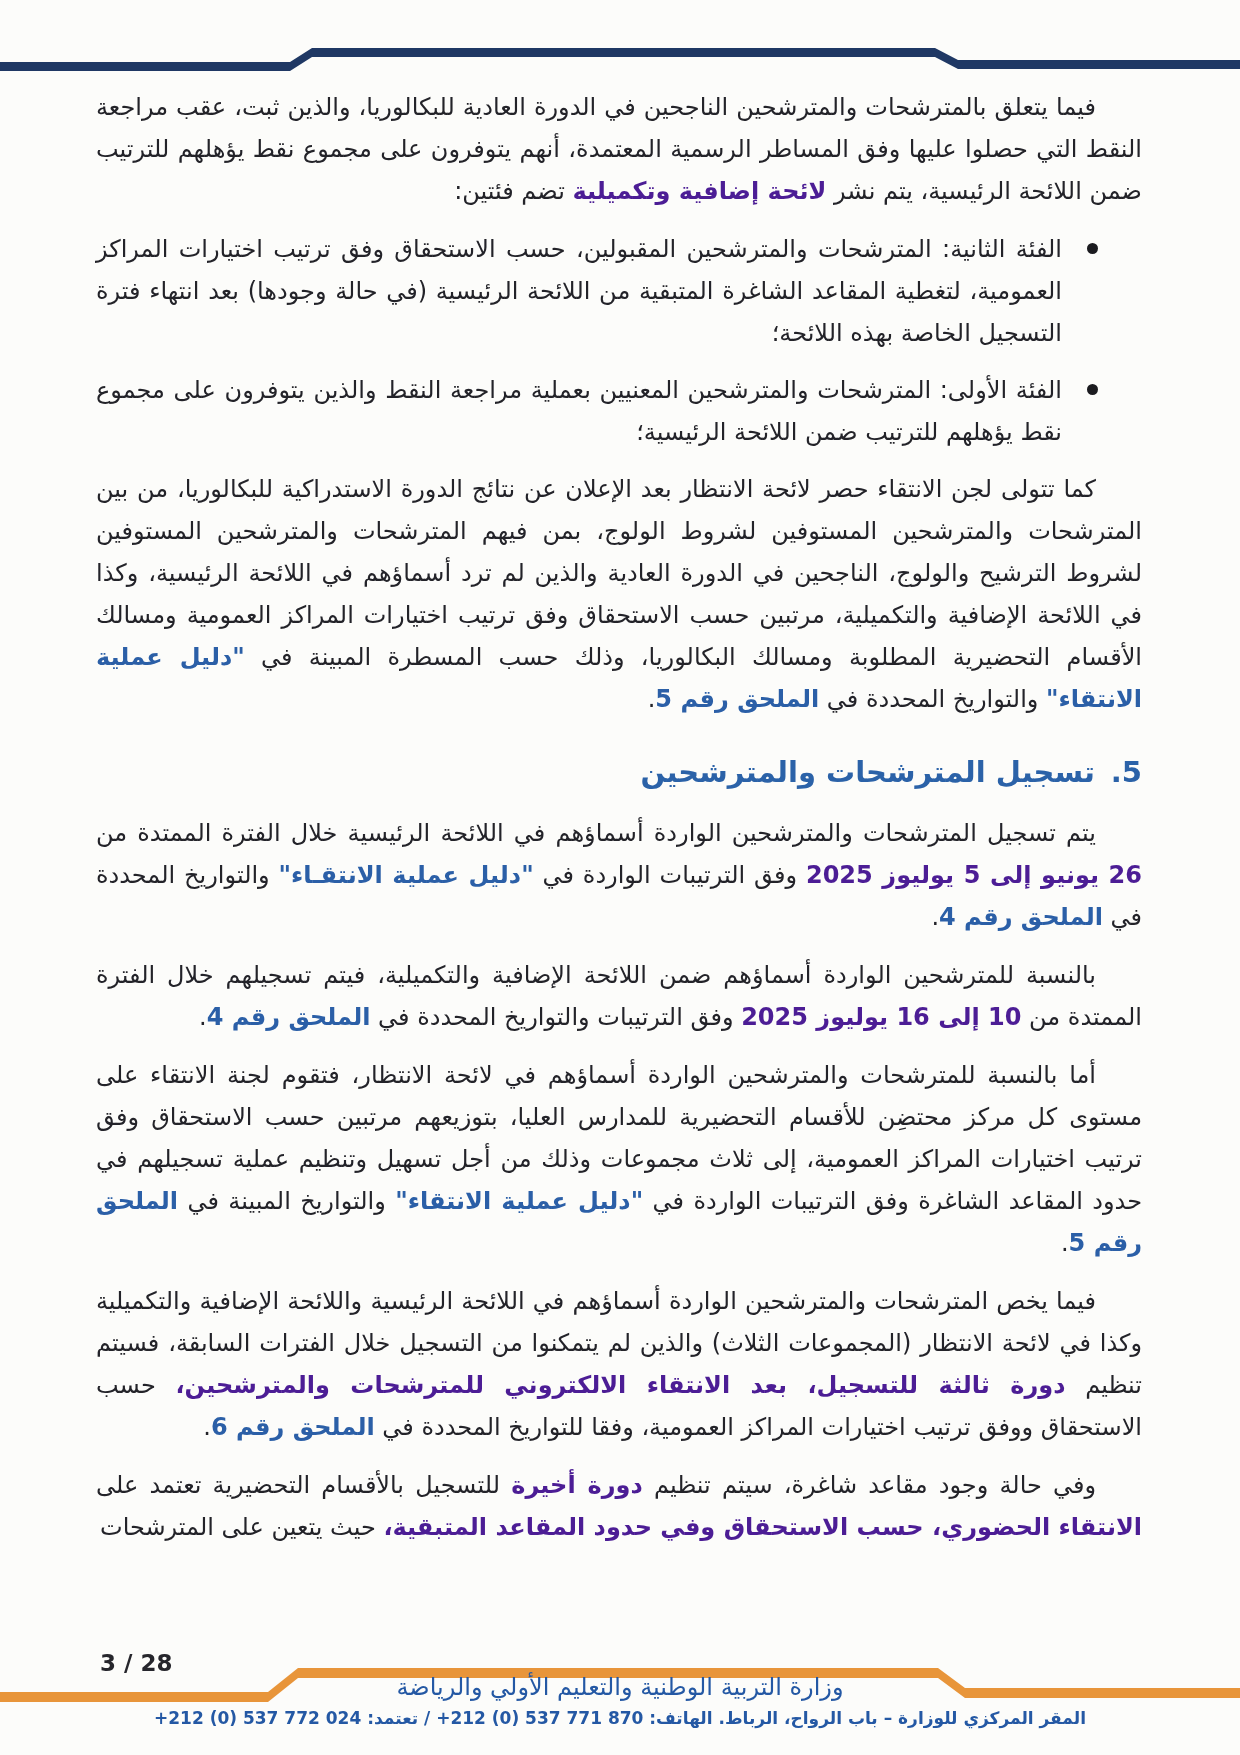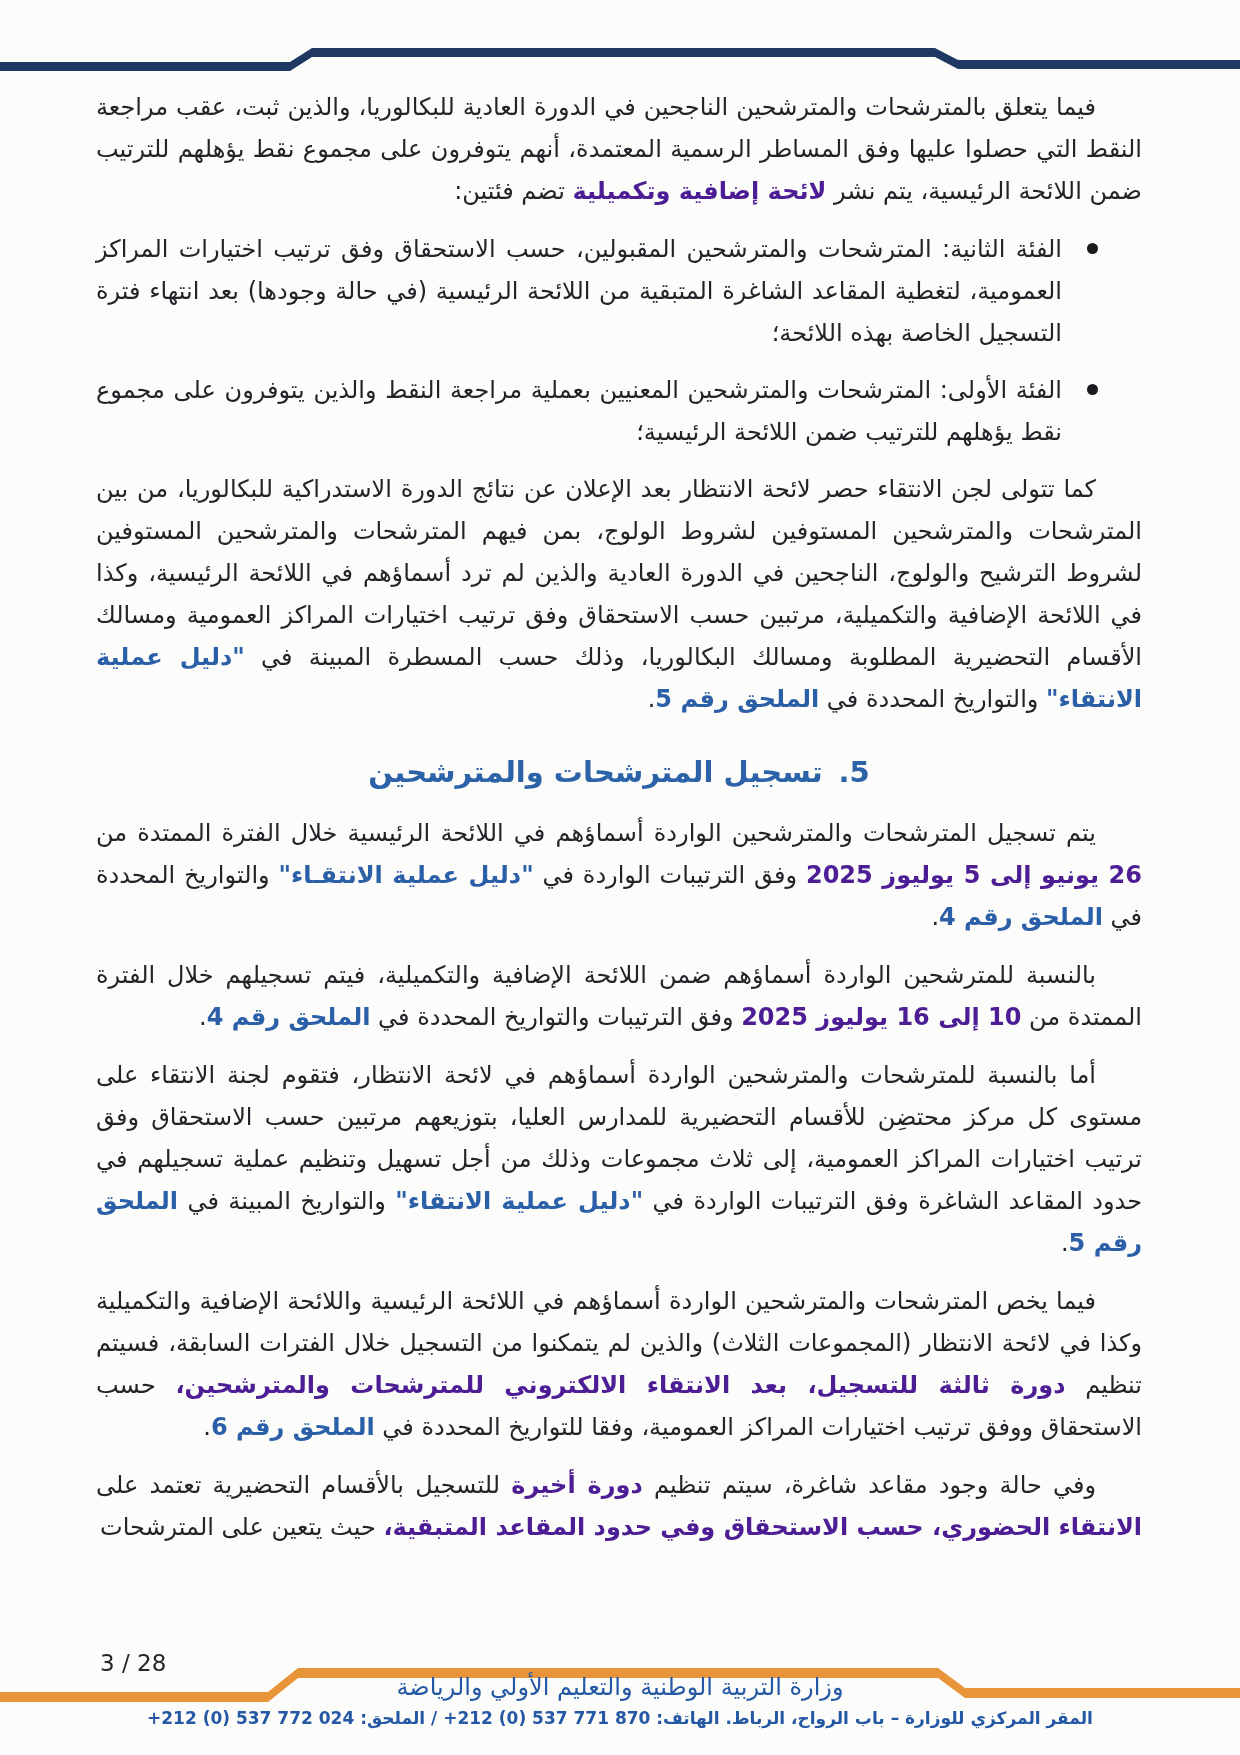--- a/index.html
+++ b/index.html
@@ -35,33 +35,33 @@
     right:44px;top:15px;
     width:11px;height:11px;border-radius:50%;
     background:#1b1b1f;
   }
   .heading{
     font-size:29px;
     font-weight:bold;
     color:#2b62a8;
     margin:32px 0 20px 0;
     line-height:40px;
-    text-align:center;
+    text-align:right;
     text-indent:0;
   }
   .heading .h-num{margin-left:16px;}
   .footer-mask{
     position:absolute;left:0;right:0;top:1642px;height:113px;
     background:#fcfcfa;
   }
   .page-number{
     position:absolute;
     left:100px;top:1650px;
     direction:ltr;
-    font-size:23px;font-weight:normal;color:#26262c;
+    font-size:23px;font-weight:bold;color:#26262c;
   }
   .footer-ministry{
     position:absolute;
     top:1673px;right:300px;left:300px;
     text-align:center;
     font-size:24px;font-weight:normal;
     color:#2458a4;
     line-height:28px;
   }
   .footer-address{
@@ -99,15 +99,15 @@
   <div class="footer-mask"></div>
 
   <div class="page-number">3 / 28</div>
 
   <svg class="deco-svg" style="top:1655px;" width="1240" height="60" viewBox="0 0 1240 60">
     <path id="footer-line-path" fill="#e8953a" d="M0,37 L268,37 L298,13 L938,13 L965,33 L1240,33 L1240,43 L965,43 L938,23 L298,23 L268,47 L0,47 Z"></path>
   </svg>
 
   <div class="footer-ministry">وزارة التربية الوطنية والتعليم الأولي والرياضة</div>
 
-  <div class="footer-address" id="footer-address"><span>المقر المركزي للوزارة – باب الرواح، الرباط. الهاتف: </span><span dir="ltr" class="ltr">+212 (0) 537 771 870</span><span> / الملحق: </span><span dir="ltr" class="ltr">+212 (0) 537 772 024</span></div>
+  <div class="footer-address" id="footer-address"><span>المقر المركزي للوزارة – باب الرواح، الرباط. الهاتف: </span><span dir="ltr" class="ltr">+212 (0) 537 771 870</span><span> / تعتمد: </span><span dir="ltr" class="ltr">+212 (0) 537 772 024</span></div>
 
 </div>
 
 </body></html>

